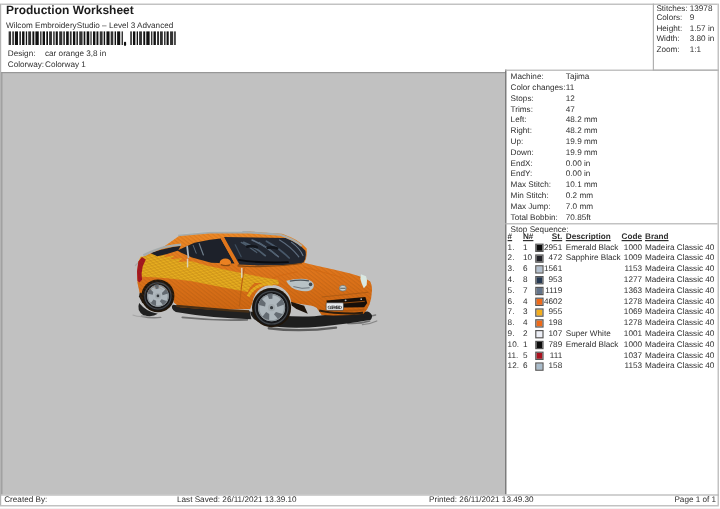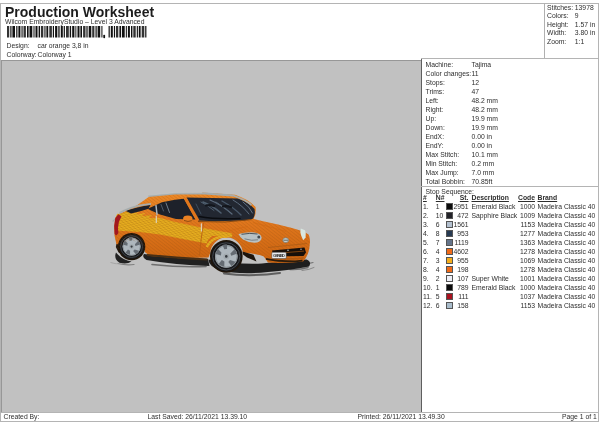--- a/index.html
+++ b/index.html
@@ -5,21 +5,21 @@
 .a{position:absolute;white-space:nowrap;}
 .t7{font-size:6.8px;line-height:8px;}
 .line{position:absolute;background:#b4b4b4;}
 </style></head>
 <body>
 
 <div class="line" style="left:1px;top:3px;width:597px;height:1px;"></div>
 <div class="line" style="left:0px;top:3px;width:1px;height:418px;"></div>
 <div class="line" style="left:598px;top:3px;width:1px;height:418px;"></div>
 
-<div class="a" style="left:5px;top:3.5px;font-size:14px;font-weight:bold;color:#1d1d1d;">Production Worksheet</div>
+<div class="a" style="left:5px;top:3.5px;font-size:10px;font-weight:bold;color:#1d1d1d;">Production Worksheet</div>
 <div class="a t7" style="left:5px;top:18px;">Wilcom EmbroideryStudio – Level 3 Advanced</div>
 
 <svg class="a" style="left:7px;top:26px;" width="142" height="13" viewBox="0 0 142 13">
     <rect x="0.0" y="0" width="2.2" height="11.5" fill="#333"></rect>
     <rect x="3.3" y="0" width="1.2" height="11.5" fill="#111"></rect>
     <rect x="5.4" y="0" width="2.6" height="11.5" fill="#111"></rect>
     <rect x="9.1" y="0" width="1.4" height="11.5" fill="#333"></rect>
     <rect x="11.4" y="0" width="2.0" height="11.5" fill="#111"></rect>
     <rect x="14.5" y="0" width="1.1" height="11.5" fill="#111"></rect>
     <rect x="16.5" y="0" width="2.4" height="11.5" fill="#333"></rect>

